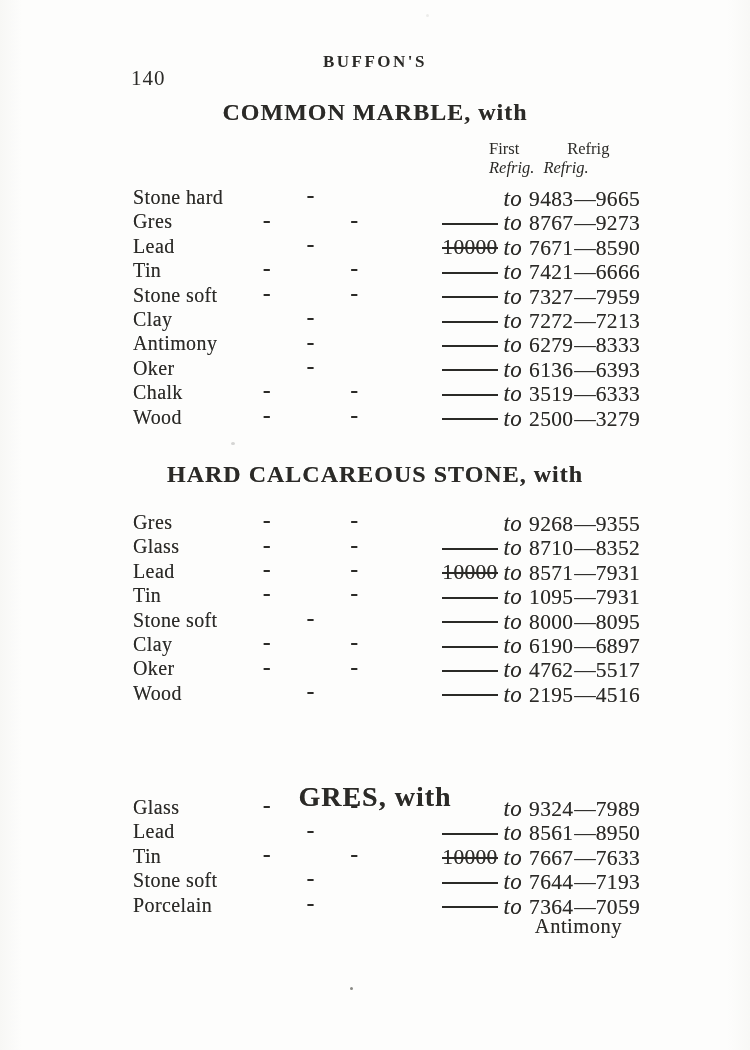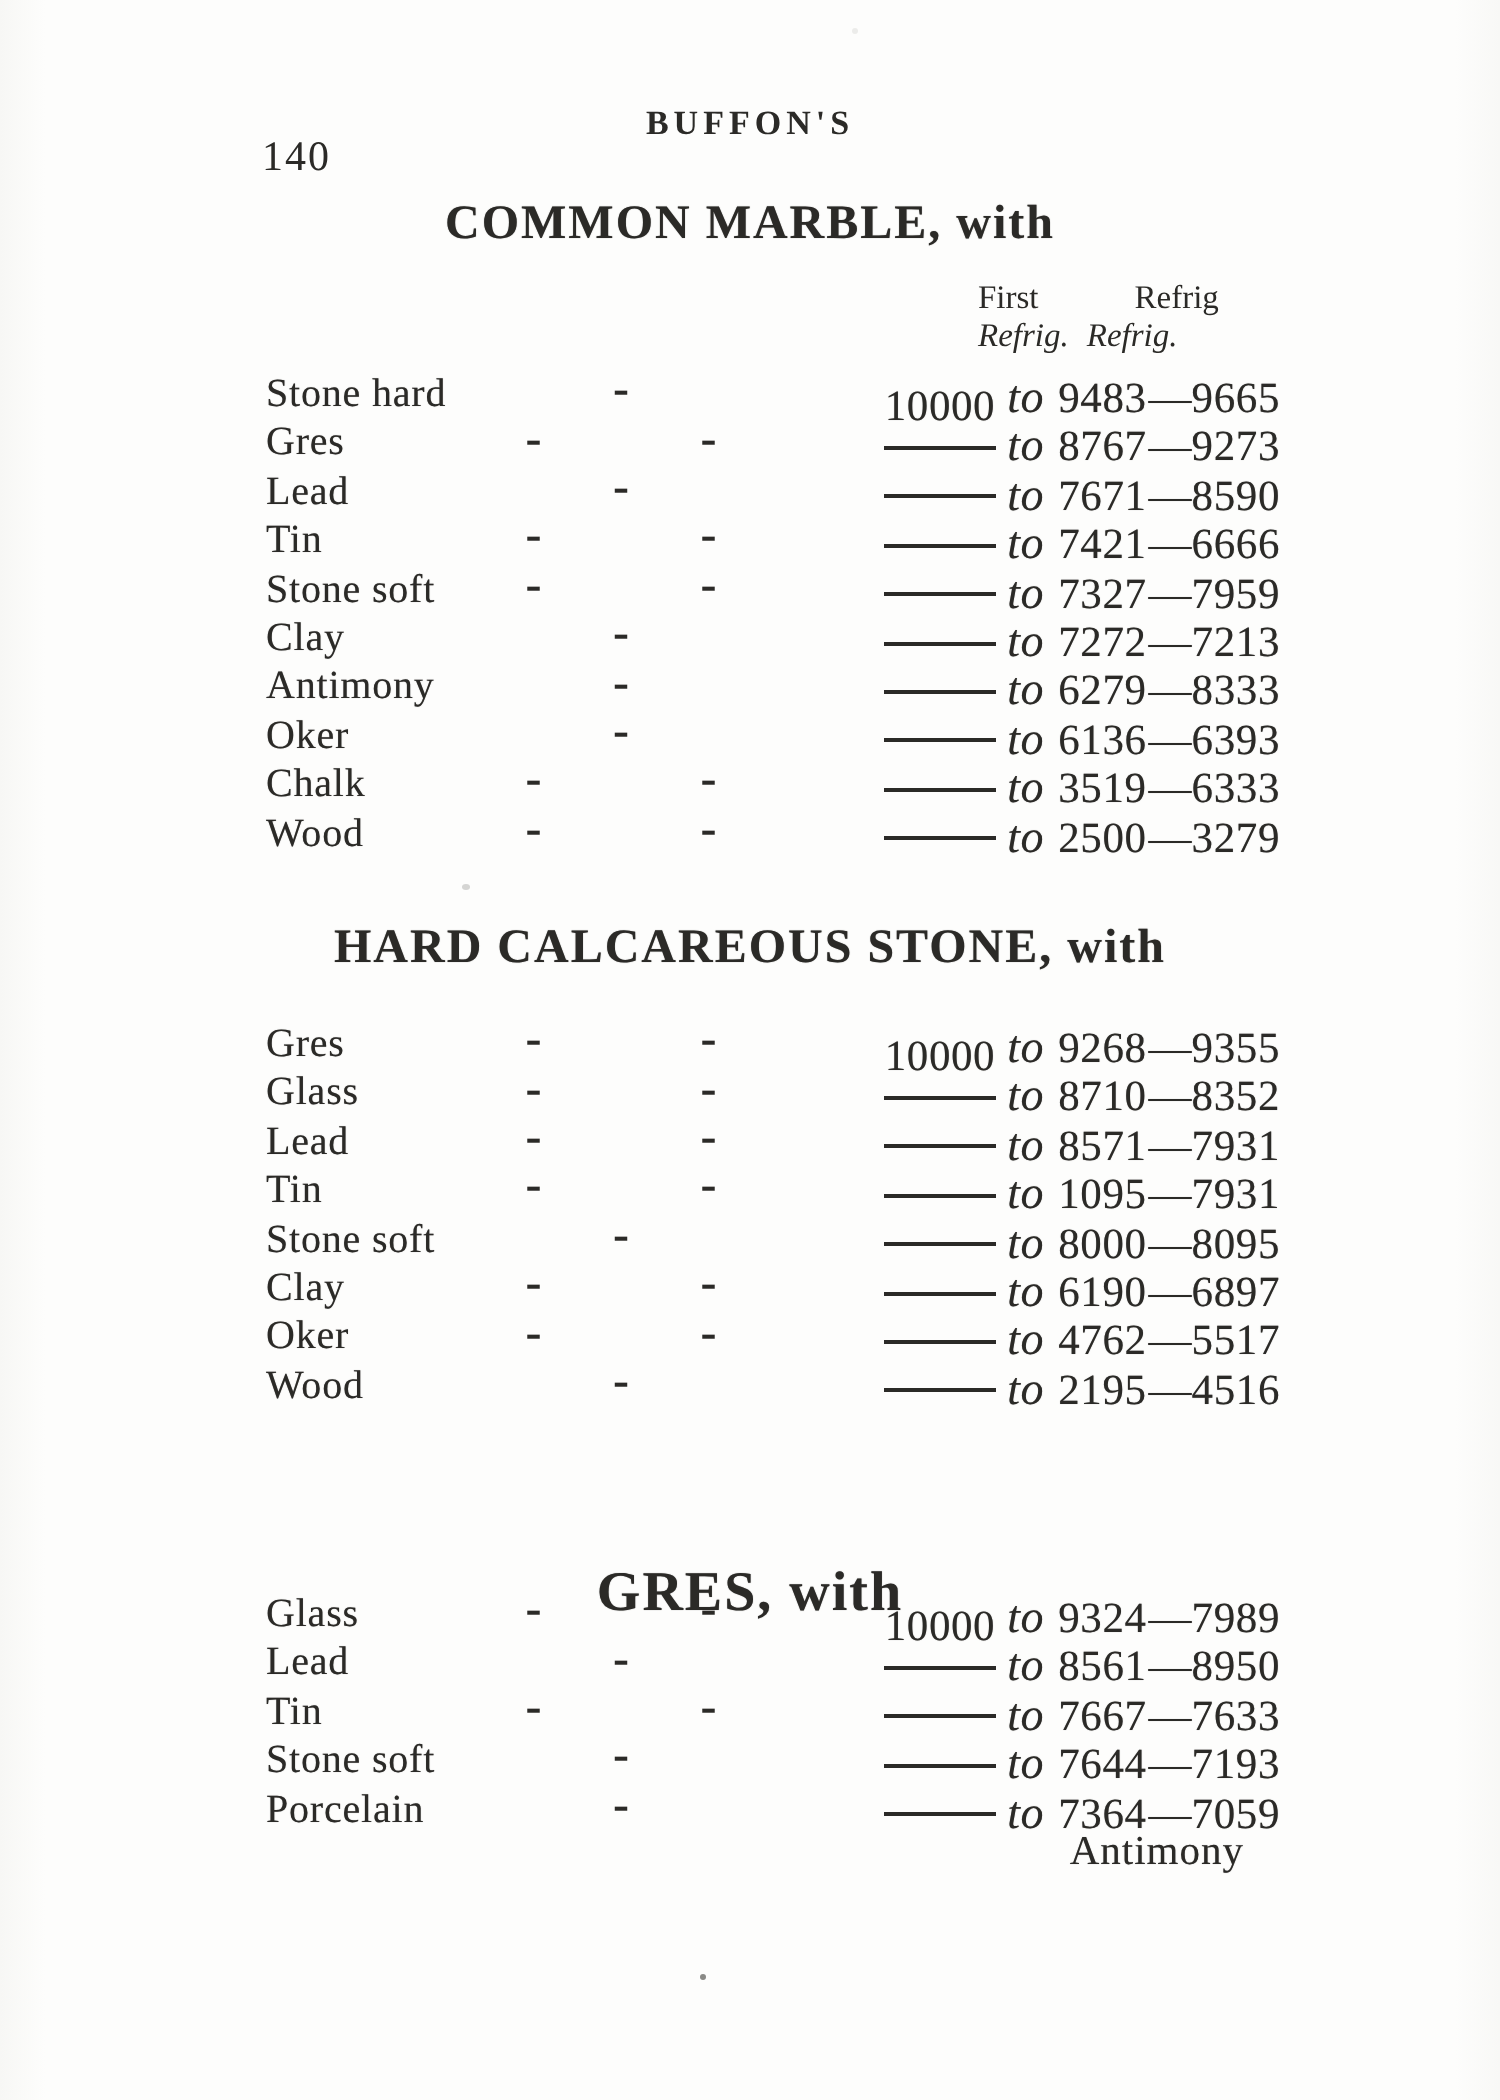--- a/index.html
+++ b/index.html
@@ -58,21 +58,21 @@
   .value{
     position:absolute;right:0;top:0;height:100%;
     display:flex;align-items:baseline;
     font-size:21.5px;letter-spacing:.3px;
     text-shadow:0 0 .4px rgba(43,42,39,.5);
   }
   .leadbox{
     display:flex;justify-content:flex-end;align-items:center;
     width:80px;height:24px;align-self:center;
   }
-  .leadbox .num{align-self:baseline;transform:translateY(5px);}
+  .leadbox .num{align-self:baseline;transform:translateY(5px);margin-top:44px;}
   .ditto-line{
     display:block;width:56px;height:0;
     border-top:2.4px solid #2b2a27;margin-top:3px;
   }
   .to{font-size:23px;margin:0 7px 0 6px;align-self:baseline;font-style:italic;}
   .mdash{letter-spacing:-1px;margin:0 1px;}
   .catchword{
     position:absolute;right:128px;top:915px;
     font-size:20.5px;letter-spacing:.5px;
     text-shadow:0 0 .4px rgba(43,42,39,.5);

